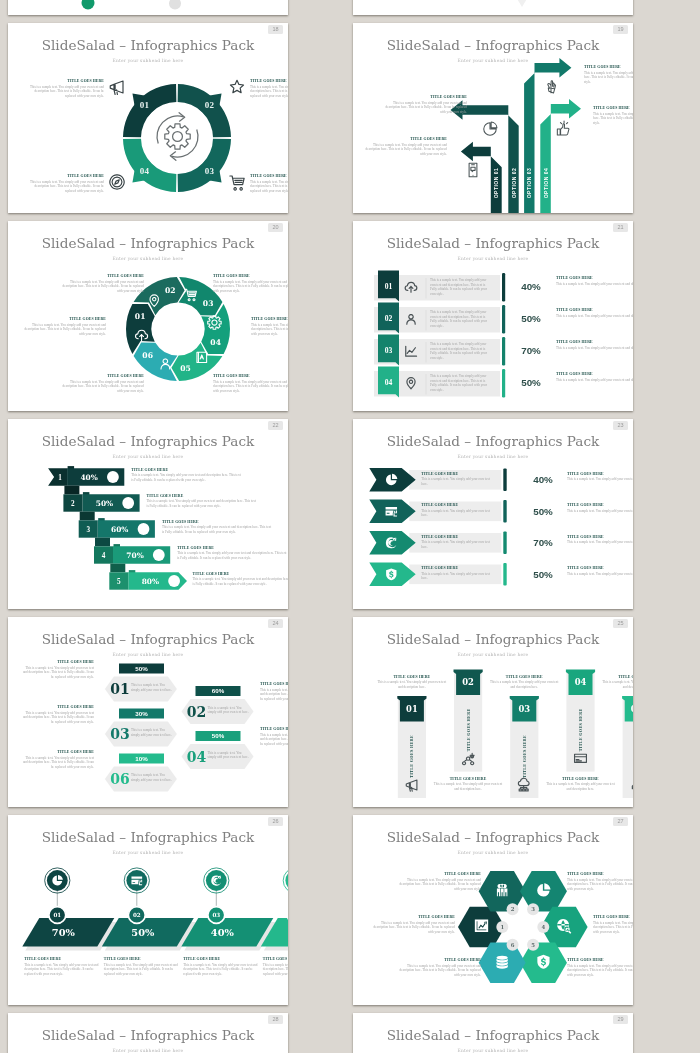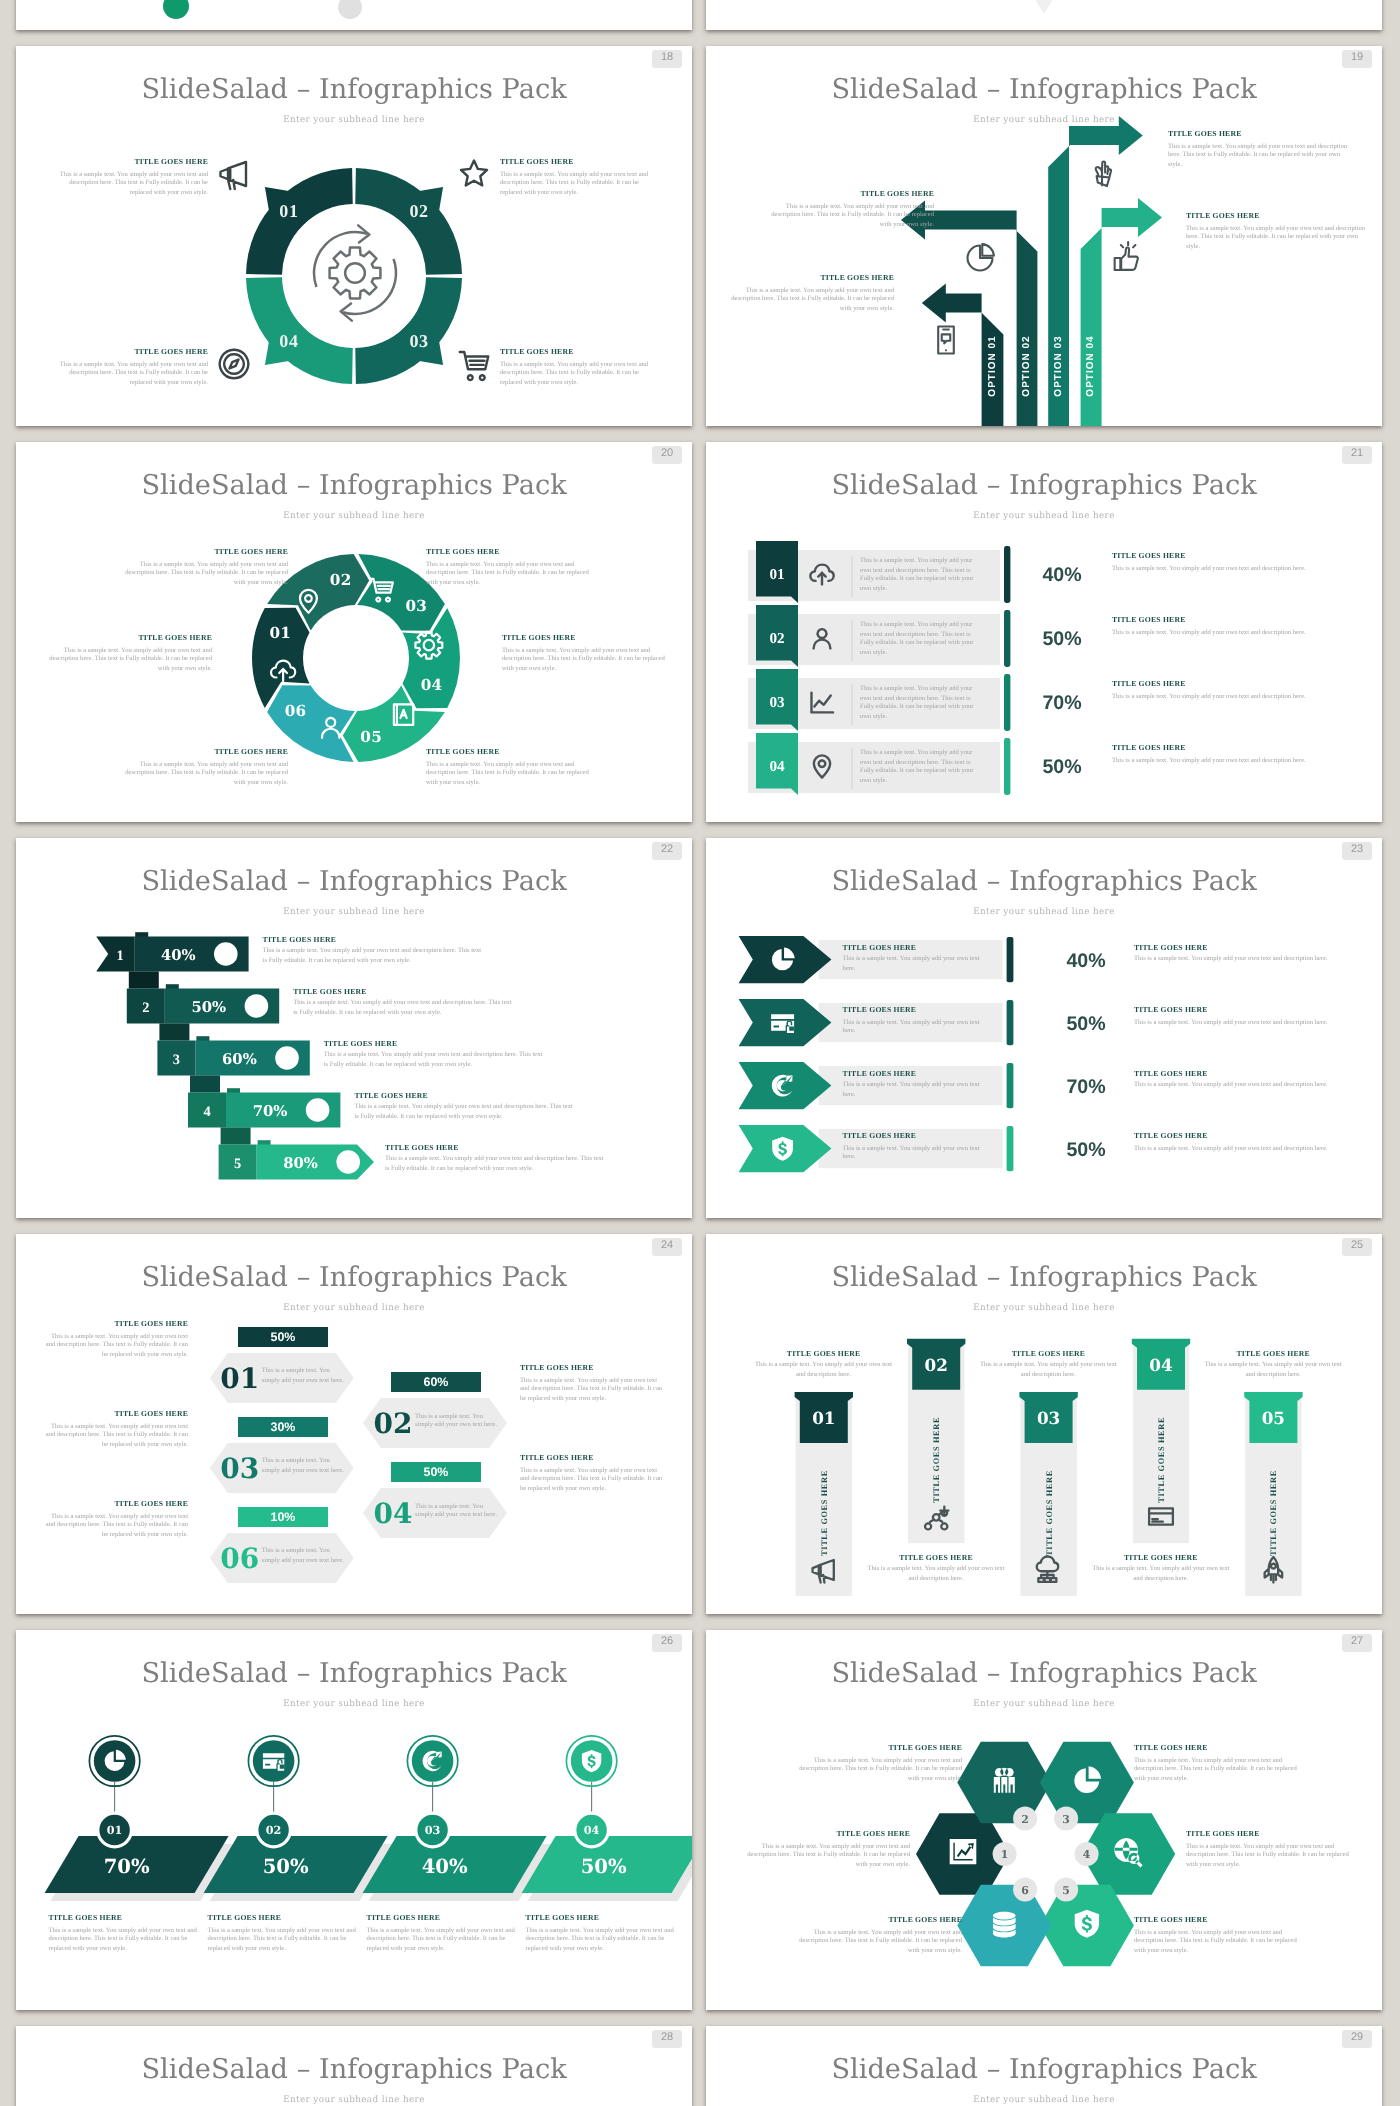--- a/index.html
+++ b/index.html
@@ -1,20 +1,20 @@
 <!DOCTYPE html>
 <html><head>
 <meta charset="utf-8">
 <title>SlideSalad Infographics Pack</title>
 <style>
 *{box-sizing:border-box;margin:0;padding:0;}
 html,body{width:700px;height:1053px;overflow:hidden;background:#dbd7d1;
   font-family:"Liberation Sans",sans-serif;}
 #grid{position:relative;width:700px;height:1053px;}
-.slide{position:absolute;width:338px;height:190px;background:#fff;overflow:hidden;
+.slide{position:absolute;width:280px;height:190px;background:#fff;overflow:hidden;
   box-shadow:0 1px 2px rgba(112,106,98,.85);}
 .pagenum{position:absolute;right:5px;top:2px;width:15px;height:9px;background:#e7e7e7;border-radius:1.5px;
   font-size:5.5px;line-height:9px;text-align:center;color:#9a9a9a;font-family:"Liberation Sans",sans-serif;}
 .stitle{position:absolute;left:0;right:0;top:14px;text-align:center;font-family:"DejaVu Serif",serif;
   font-size:13.6px;letter-spacing:0px;color:#7f7f7f;white-space:nowrap;}
 .ssub{position:absolute;left:0;right:0;top:34.5px;text-align:center;font-family:"DejaVu Serif",serif;
   font-size:4.4px;letter-spacing:.2px;color:#b4b4b4;}
 .tg{position:absolute;font-family:"Liberation Serif",serif;font-weight:bold;font-size:3.85px;
   letter-spacing:.1px;color:#1d4f49;white-space:nowrap;}
 .bd{position:absolute;font-family:"Liberation Serif",serif;font-size:3.3px;line-height:1.38;color:#a5a5a5;}

